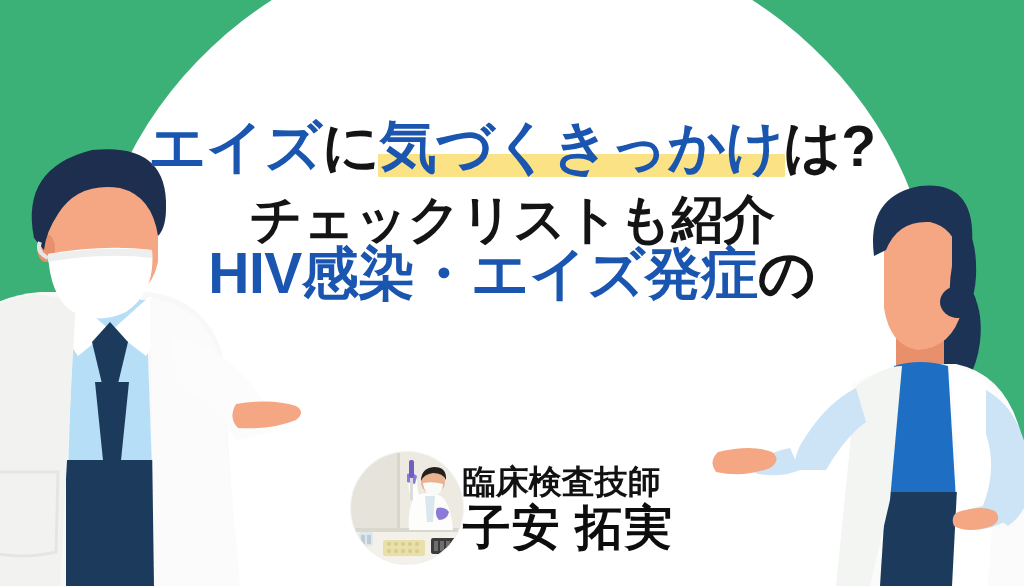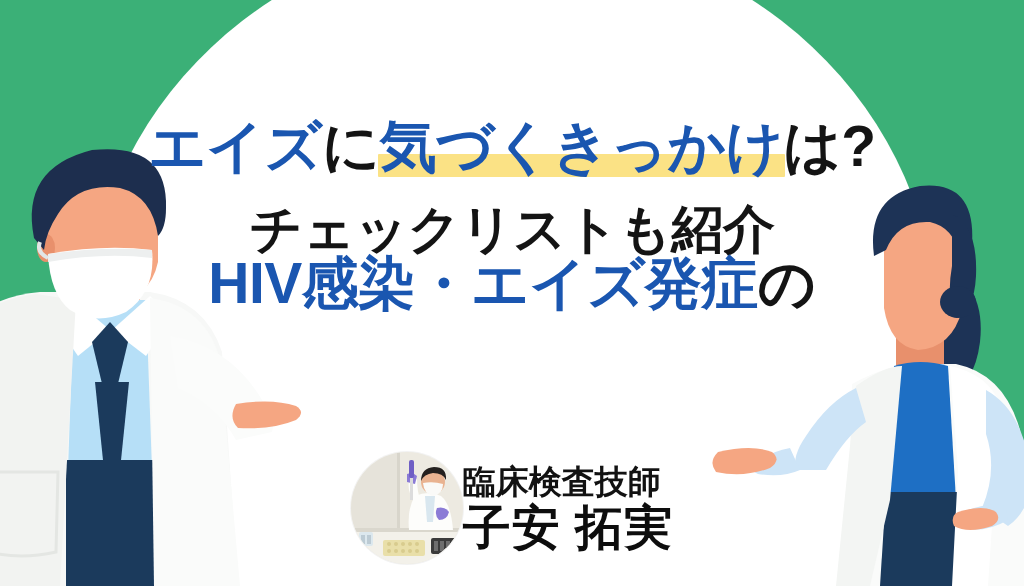--- a/index.html
+++ b/index.html
@@ -37,21 +37,21 @@
     z-index: 5;
     pointer-events: none;
   }
   .hl-line {
     display: block;
     white-space: nowrap;
     font-weight: 900;
     letter-spacing: -0.5px;
     line-height: 1.0;
   }
-  .hl-line-1 { font-size: 57px; margin-bottom: 28px; }
+  .hl-line-1 { font-size: 57px; margin-bottom: 18px; }
   .hl-line-2 { font-size: 57px; margin-bottom: 18px; }
   .hl-line-3 { font-size: 52px; }
 
   .seg { display: inline; }
   .seg-blue  { color: #1A56B0; }
   .seg-black { color: #141414; }
 
   
   .seg-hl {
     position: relative;

